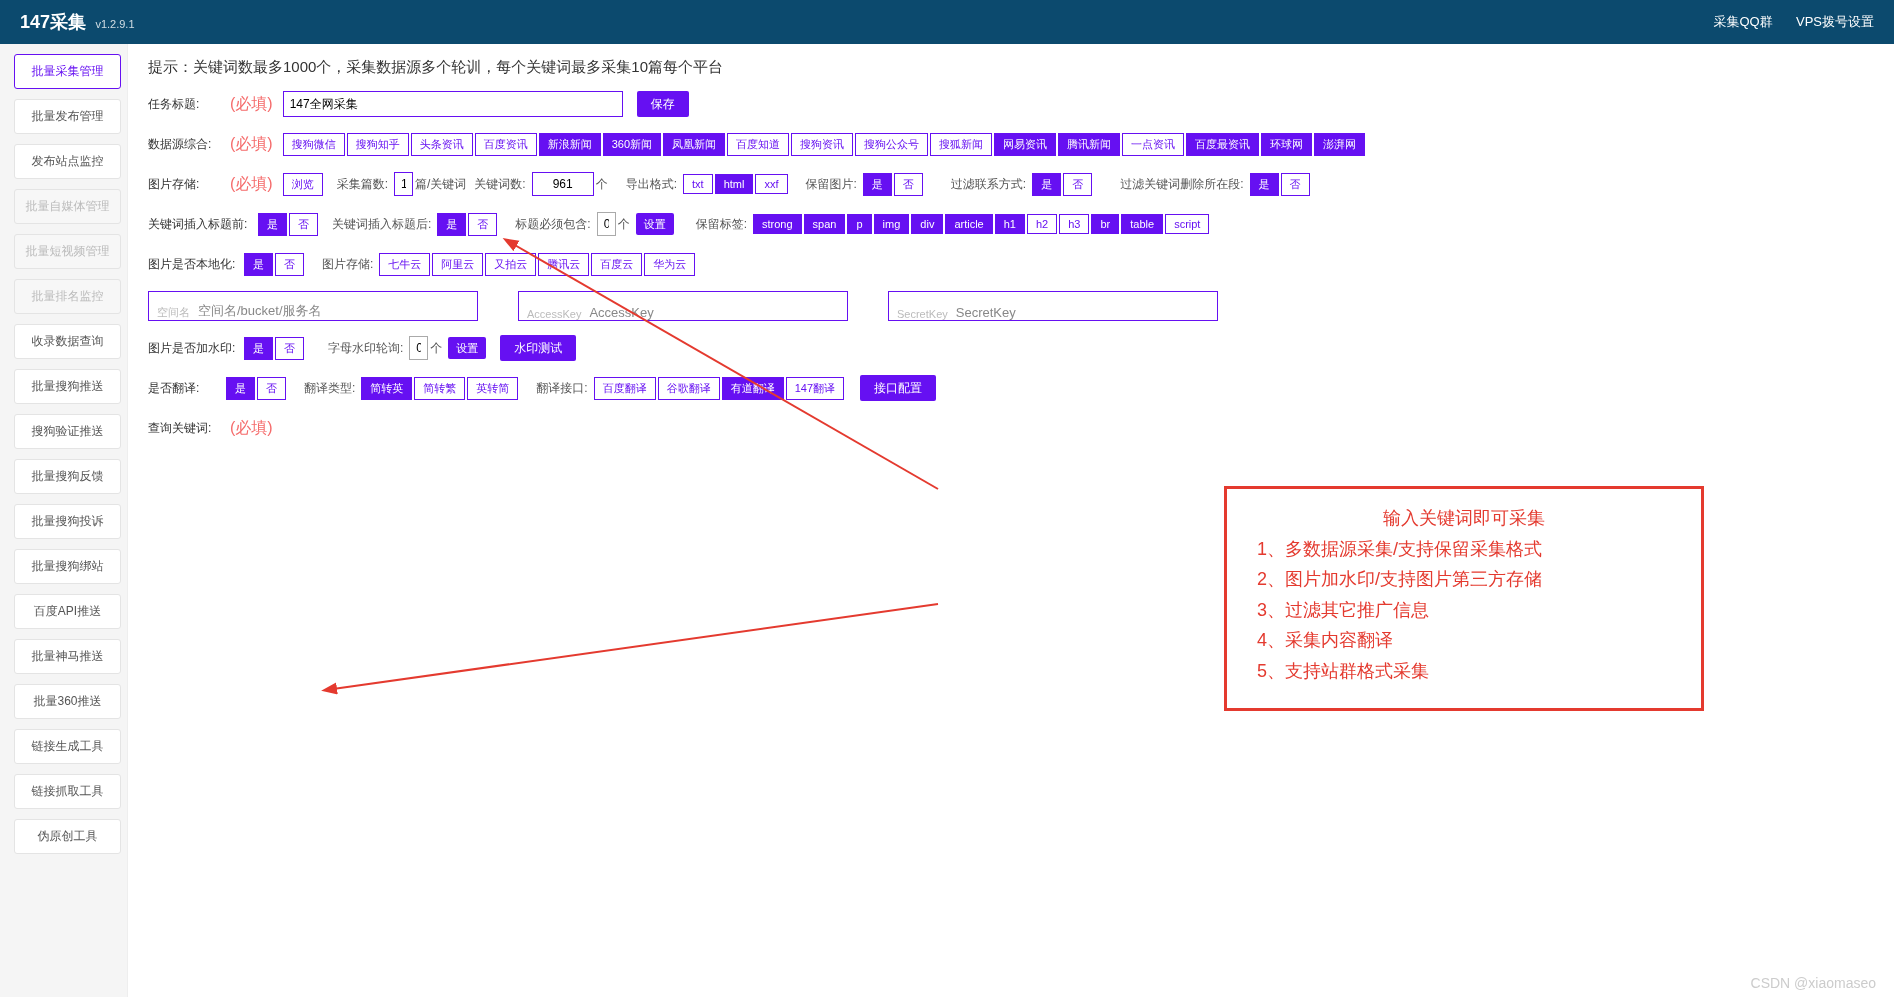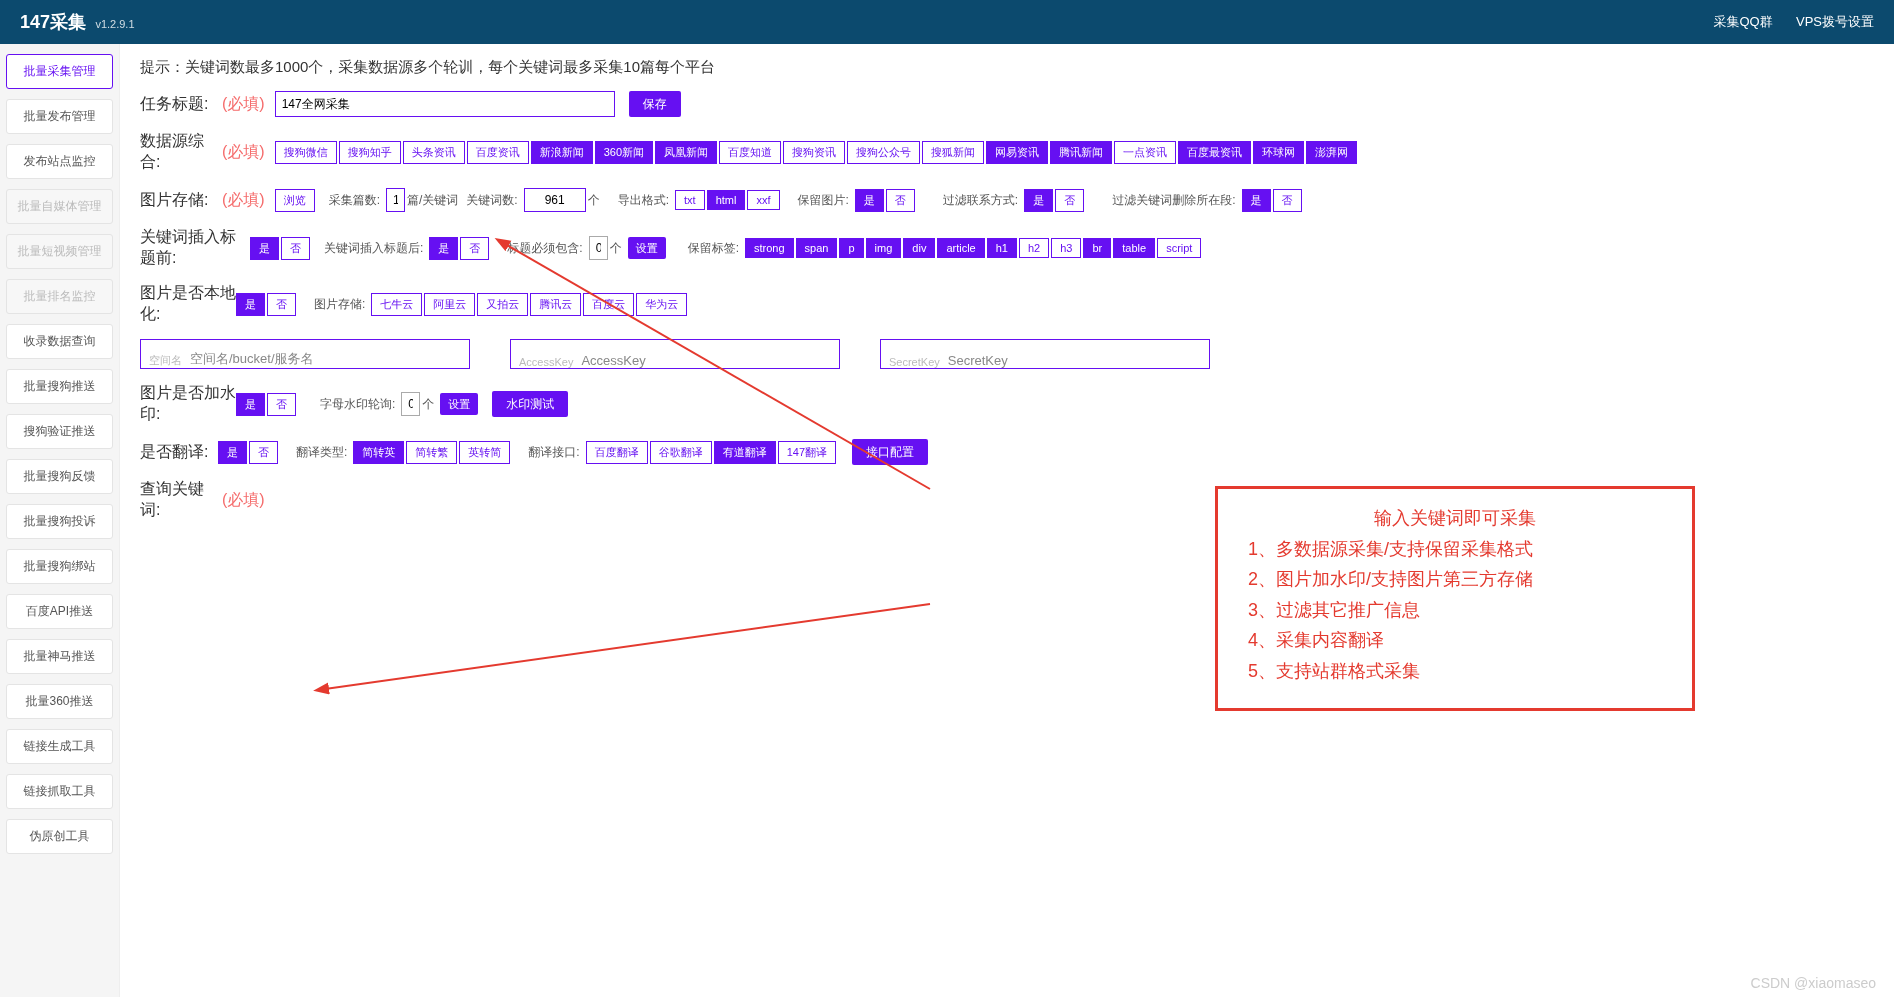--- a/index.html
+++ b/index.html
@@ -2,43 +2,43 @@
 <html><head>
 <meta charset="utf-8">
 <style>
 * { box-sizing: border-box; margin: 0; padding: 0; }
 body { font-family: "Microsoft YaHei", Arial, sans-serif; font-size: 12px; color: #333; background: #f5f5f5; }
 .header { background: #0c4a6e; color: #fff; height: 44px; display: flex; align-items: center; padding: 0 20px; justify-content: space-between; }
 .header .title { font-size: 18px; font-weight: bold; }
 .header .ver { font-size: 11px; margin-left: 6px; opacity: .8; }
 .header .hlinks span { margin-left: 20px; font-size: 13px; cursor: pointer; }
 .layout { display: flex; }
-.sidebar { width: 120px; background: #f5f5f5; padding: 10px 6px; min-height: calc(100vh - 44px); border-right: 1px solid #eee; }
+.sidebar { width: 120px; background: #f5f5f5; padding: 10px 6px; min-height: calc(100vh - 44px); border-right: 1px solid #eee; margin-left: 8px; }
 .sidebar .item { background: #fff; border: 1px solid #e4e4e4; border-radius: 3px; text-align: center; padding: 8px 2px; margin-bottom: 10px; font-size: 12px; cursor: pointer; color: #555; }
 .sidebar .item.active { color: #6610f2; border-color: #6610f2; }
 .sidebar .item.disabled { color: #bbb; background: #f7f7f7; }
 .main { flex: 1; background: #fff; padding: 14px 20px; position: relative; min-height: calc(100vh - 44px); }
 .hint { font-size: 15px; color: #333; margin-bottom: 14px; }
 .row { display: flex; align-items: center; flex-wrap: wrap; margin-bottom: 14px; min-height: 26px; }
-.lbl { width: 78px; color: #333; font-size: 16px; }
+.lbl { width: 78px; color: #333; font-size: 12px; }
 .req { color: #f56c6c; margin-left: 4px; margin-right: 10px; font-size: 16px; }
 input[type=text] { height: 26px; border: 1px solid #6610f2; padding: 0 6px; font-size: 12px; outline: none; }
 input.nb { width: 19px; text-align: center; border: 1px solid #aaa; height: 24px; }
 .btn { background: #6610f2; color: #fff; border: none; height: 26px; padding: 0 14px; font-size: 12px; border-radius: 2px; cursor: pointer; }
 .btn-sm { height: 22px; padding: 0 8px; font-size: 11px; }
 .tag { display: inline-block; padding: 3px 8px; font-size: 11px; margin-right: 2px; border: 1px solid #6610f2; cursor: pointer; }
 .tag.on { background: #6610f2; color: #fff; }
 .tag.off { background: #fff; color: #6610f2; }
 .txt-sm { font-size: 12px; color: #555; margin: 0 6px 0 2px; }
 textarea { width: 100%; height: 220px; border: 1px solid #6610f2; padding: 6px; font-size: 12px; color: #888; outline: none; resize: vertical; font-family: inherit; }
 .three-in { display:flex; gap: 40px; }
 .ph-wrap { border: 1px solid #6610f2; height: 30px; display: flex; align-items: flex-end; padding: 0 8px; flex: 1; max-width: 330px; }
 .ph-lbl { color: #bbb; font-size: 11px; margin-right: 8px; }
 .ph-val { color: #888; font-size: 13px; }
-.annot-box { position: absolute; border: 3px solid #e43a2f; right: 199px; top: 442px; width: 480px; height: 225px; padding: 14px 30px; color: #e43a2f; font-size: 18px; line-height: 1.7; pointer-events: none; }
+.annot-box { position: absolute; border: 3px solid #e43a2f; right: 190px; top: 442px; width: 480px; height: 225px; padding: 14px 30px; color: #e43a2f; font-size: 18px; line-height: 1.7; pointer-events: none; }
 .annot-box .title-row { text-align: center; }
 .arrow { position: absolute; pointer-events: none; }
 .arrow svg { overflow: visible; }
 .watermark { position: fixed; right: 18px; bottom: 6px; color: #ccc; font-size: 14px; }
 </style>
 </head>
 <body>
 
 <div class="header">
   <div>

